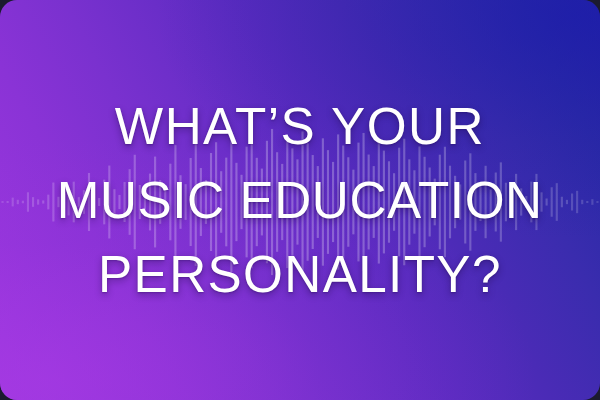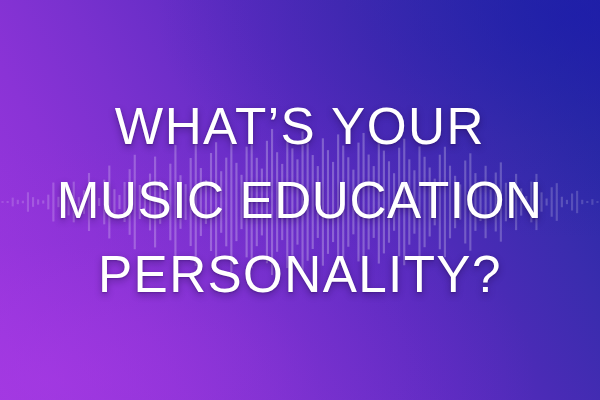--- a/index.html
+++ b/index.html
@@ -6,20 +6,21 @@
     margin: 0;
     padding: 0;
     background: #1b1b2f;
   }
   #stage {
     position: relative;
     width: 600px;
     height: 400px;
     overflow: hidden;
     font-family: "Liberation Sans", sans-serif;
+    border-radius: 17px;
   }
 
   
   .bg-gradient {
     position: absolute;
     inset: 0;
     background: linear-gradient(62deg,
         #a038e0 0%,
         #9435db 12%,
         #8a33d6 22%,

